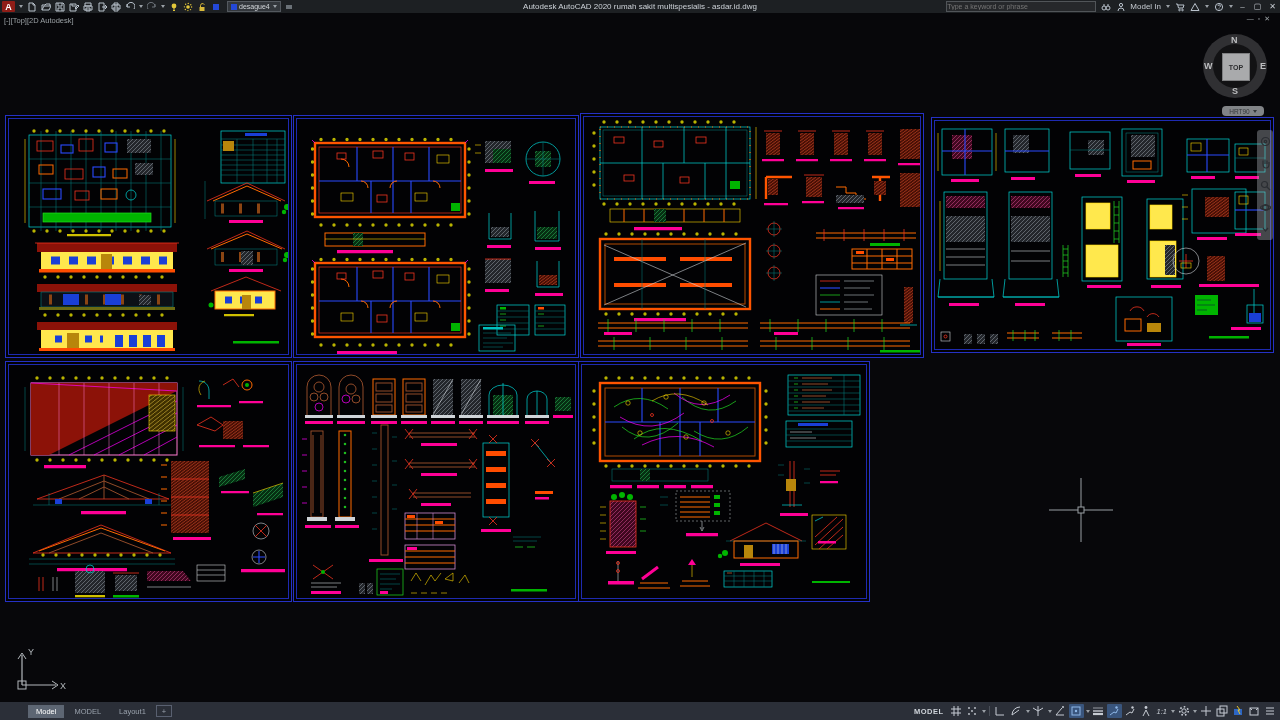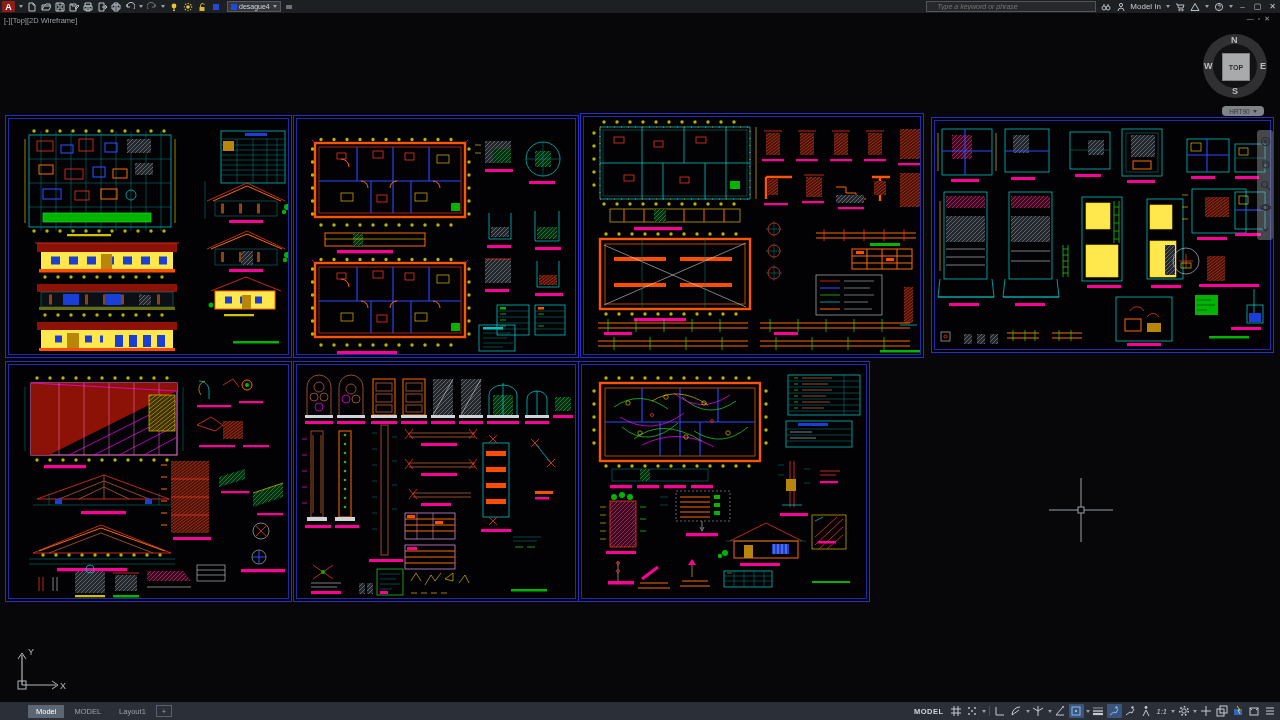--- a/index.html
+++ b/index.html
@@ -16,21 +16,21 @@
   .ik{stroke:#b9c2cc;stroke-width:1;fill:none;}
   .ikd{stroke:#6d737a;stroke-width:1;fill:none;}
   .car{width:0;height:0;border-left:2.5px solid transparent;border-right:2.5px solid transparent;
        border-top:3px solid #9aa0a6;display:inline-block;margin-left:1px;}
   .wsfield{display:flex;align-items:center;gap:2px;background:#33373c;border:1px solid #54595f;
            height:9px;padding:0 3px;margin-left:3px;color:#d4d8dc;font-size:7px;}
   .swatch{width:6px;height:6px;background:#2448d8;display:inline-block;}
   .tb-title{position:absolute;left:0;right:0;text-align:center;font-size:8px;color:#cdd2d8;pointer-events:none;}
   .tb-right{position:absolute;right:2px;top:0;height:13px;display:flex;align-items:center;gap:4px;}
   .search{width:148px;height:9px;background:#26282b;border:1px solid #515559;color:#9aa0a6;
-          font-size:7px;font-style:italic;padding:0 10px;font-family:"Liberation Sans",sans-serif;}
+          font-size:7px;padding:0 0;font-family:"Liberation Sans",sans-serif;}
   .winbtn{width:11px;text-align:center;font-size:8px;color:#c6cbd1;}
   
   .vplabel{position:absolute;left:4px;top:16px;color:#9aa0a4;font-size:7.5px;z-index:20;}
   .dwgctl{position:absolute;right:6px;top:15px;color:#9aa0a4;font-size:7px;letter-spacing:4px;z-index:20;}
   .viewcube{position:absolute;left:1203px;top:34px;width:64px;height:64px;z-index:20;}
   .vc-ring{position:absolute;inset:0;border-radius:50%;background:#303033;}
   .vc-inner{position:absolute;inset:10px;border-radius:50%;background:#121214;}
   .vc-face{position:absolute;left:19px;top:19px;width:26px;height:26px;background:#a9aaac;
            border:1px solid #7e7f81;color:#2c2d2f;font-size:7px;font-weight:bold;
            display:flex;align-items:center;justify-content:center;}
@@ -210,20 +210,21 @@
         <span class="swatch"></span>
         <span>desague4</span>
         <span class="car"></span>
       </span>
       <span class="tic">
           <svg viewBox="0 0 10 10">
             <path class="ik" d="M2,4h6M2,6h6"></path>
           </svg>
         </span>
     </div>
+    <div class="tb-title">Autodesk AutoCAD 2020   rumah sakit multispesialis - asdar.id.dwg</div>
     <div class="tb-right">
       <input class="search" placeholder="Type a keyword or phrase" style="">
       <span class="tic">
           <svg viewBox="0 0 10 10">
             <circle class="ik" cx="3" cy="6" r="2"></circle>
             <circle class="ik" cx="7" cy="6" r="2"></circle>
             <path class="ik" d="M3,4V2M7,4V2"></path>
           </svg>
         </span>
       <span class="tic">
@@ -253,21 +254,21 @@
             <path class="ik" d="M4,4a1.2,1.2 0 1 1 1.6,1.2M5,6.5v.8"></path>
           </svg>
         </span>
         <span class="car"></span>
       <span class="winbtn">–</span>
       <span class="winbtn">▢</span>
       <span class="winbtn">✕</span>
     </div>
   </div>
 
-  <div class="vplabel">[-][Top][2D Wireframe]</div>
+  <div class="vplabel">[-][Top][2D Autodesk]</div>
   <div class="dwgctl"><span>—</span><span>▫</span><span>✕</span></div>
 
   <div class="viewcube">
     <div class="vc-ring"></div>
     <div class="vc-inner"></div>
     <div class="vc-face">TOP</div>
     <span class="vc-l" style="left:28px;top:1px">N</span>
     <span class="vc-l" style="left:1px;top:27px">W</span>
     <span class="vc-l" style="left:57px;top:27px">E</span>
     <span class="vc-l" style="left:29px;top:52px">S</span>

